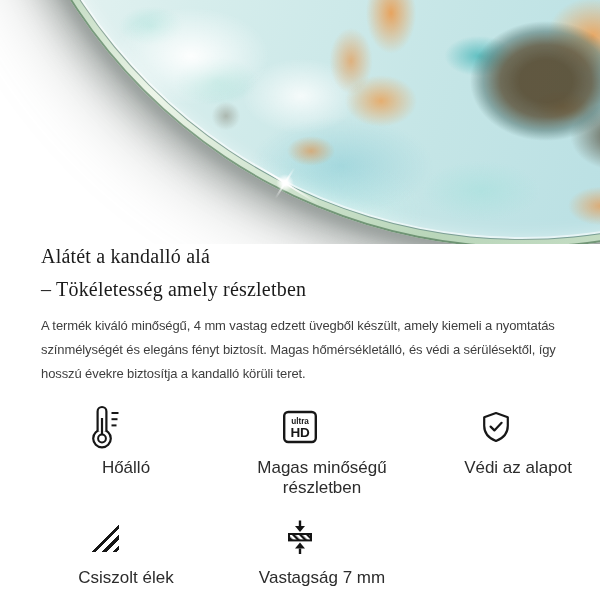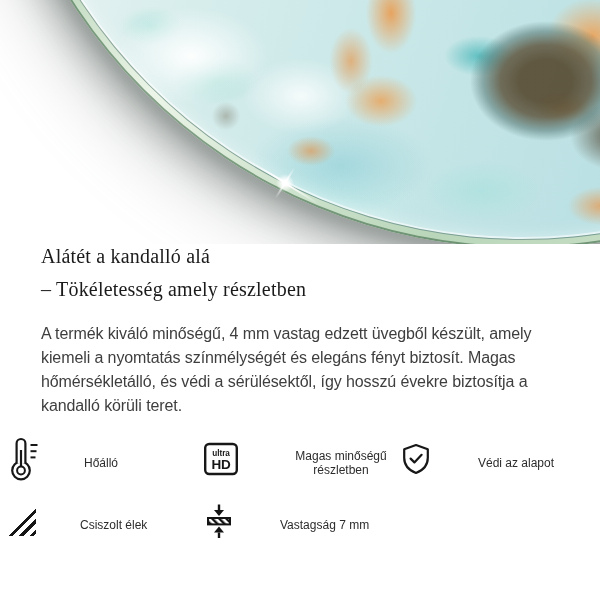--- a/index.html
+++ b/index.html
@@ -41,27 +41,27 @@
     transform:rotate(32deg);}
   .sparkle .ray-short{position:absolute;left:-18px;top:-1px;width:36px;height:2px;border-radius:2px;
     background:linear-gradient(90deg,rgba(255,255,255,0),#fff 50%,rgba(255,255,255,0));
     transform:rotate(122deg);}
   .sparkle .core{position:absolute;left:-9px;top:-9px;width:18px;height:18px;
     background:radial-gradient(circle,#fff 0 18%,rgba(255,255,255,.6) 40%,rgba(255,255,255,0) 70%);}
   
   h1{margin:-4px 40px 0 41px;font-family:"Liberation Serif", serif;font-weight:400;
      font-size:20px;line-height:33px;color:#1b1b1b;letter-spacing:.2px;}
   h1 span{display:block;}
-  .desc{margin:16px 40px 0 41px;max-width:530px;font-size:16px;line-height:24px;
+  .desc{margin:8px 40px 0 41px;max-width:530px;font-size:13px;line-height:24px;
      color:#3e3e3e;letter-spacing:-.1px;}
   
   .features{display:grid;grid-template-columns:repeat(3,1fr);padding:0 6px;margin-top:18px;row-gap:16px;}
-  .feature{display:flex;flex-direction:row;align-items:center;}
+  .feature{display:flex;flex-direction:column;align-items:center;}
   .icon-box{height:46px;display:flex;align-items:center;justify-content:center;}
-  .feature-label{margin-top:8px;font-size:12px;color:#2c2c2c;text-align:center;padding-left:44px;}
+  .feature-label{margin-top:8px;font-size:17px;color:#2c2c2c;text-align:center;padding-left:44px;}
   svg{display:block;}
   svg text{font-family:"Liberation Sans", sans-serif;}
   .stripes{width:30px;height:30px;
     background:repeating-linear-gradient(135deg,#161616 0 3px,transparent 3px 7.6px);
     clip-path:polygon(0 100%,100% 100%,100% 0);}
 </style>
 </head>
 <body>
 
 <div class="hero">

